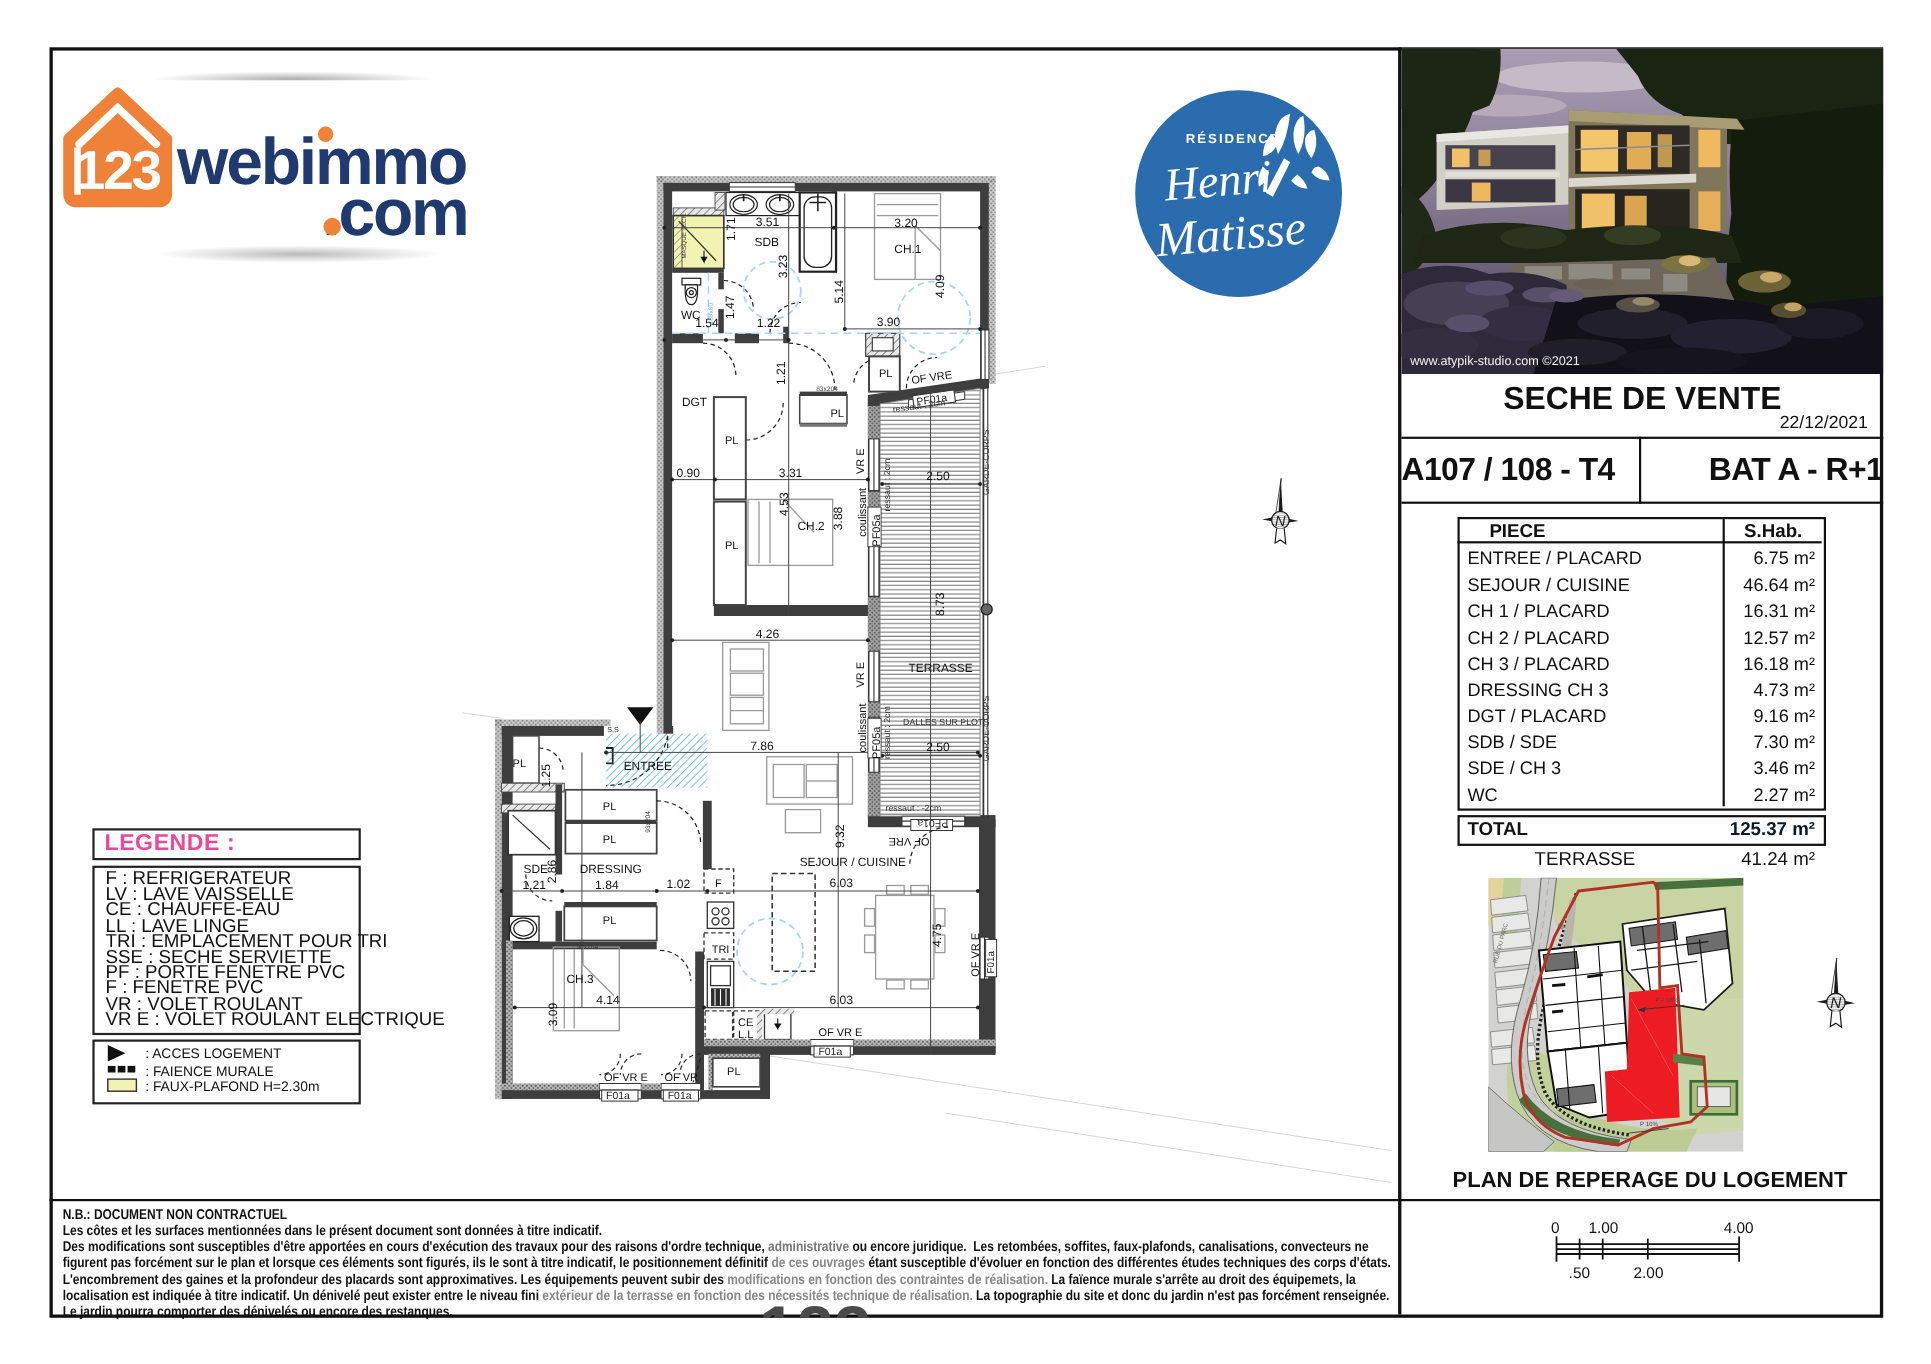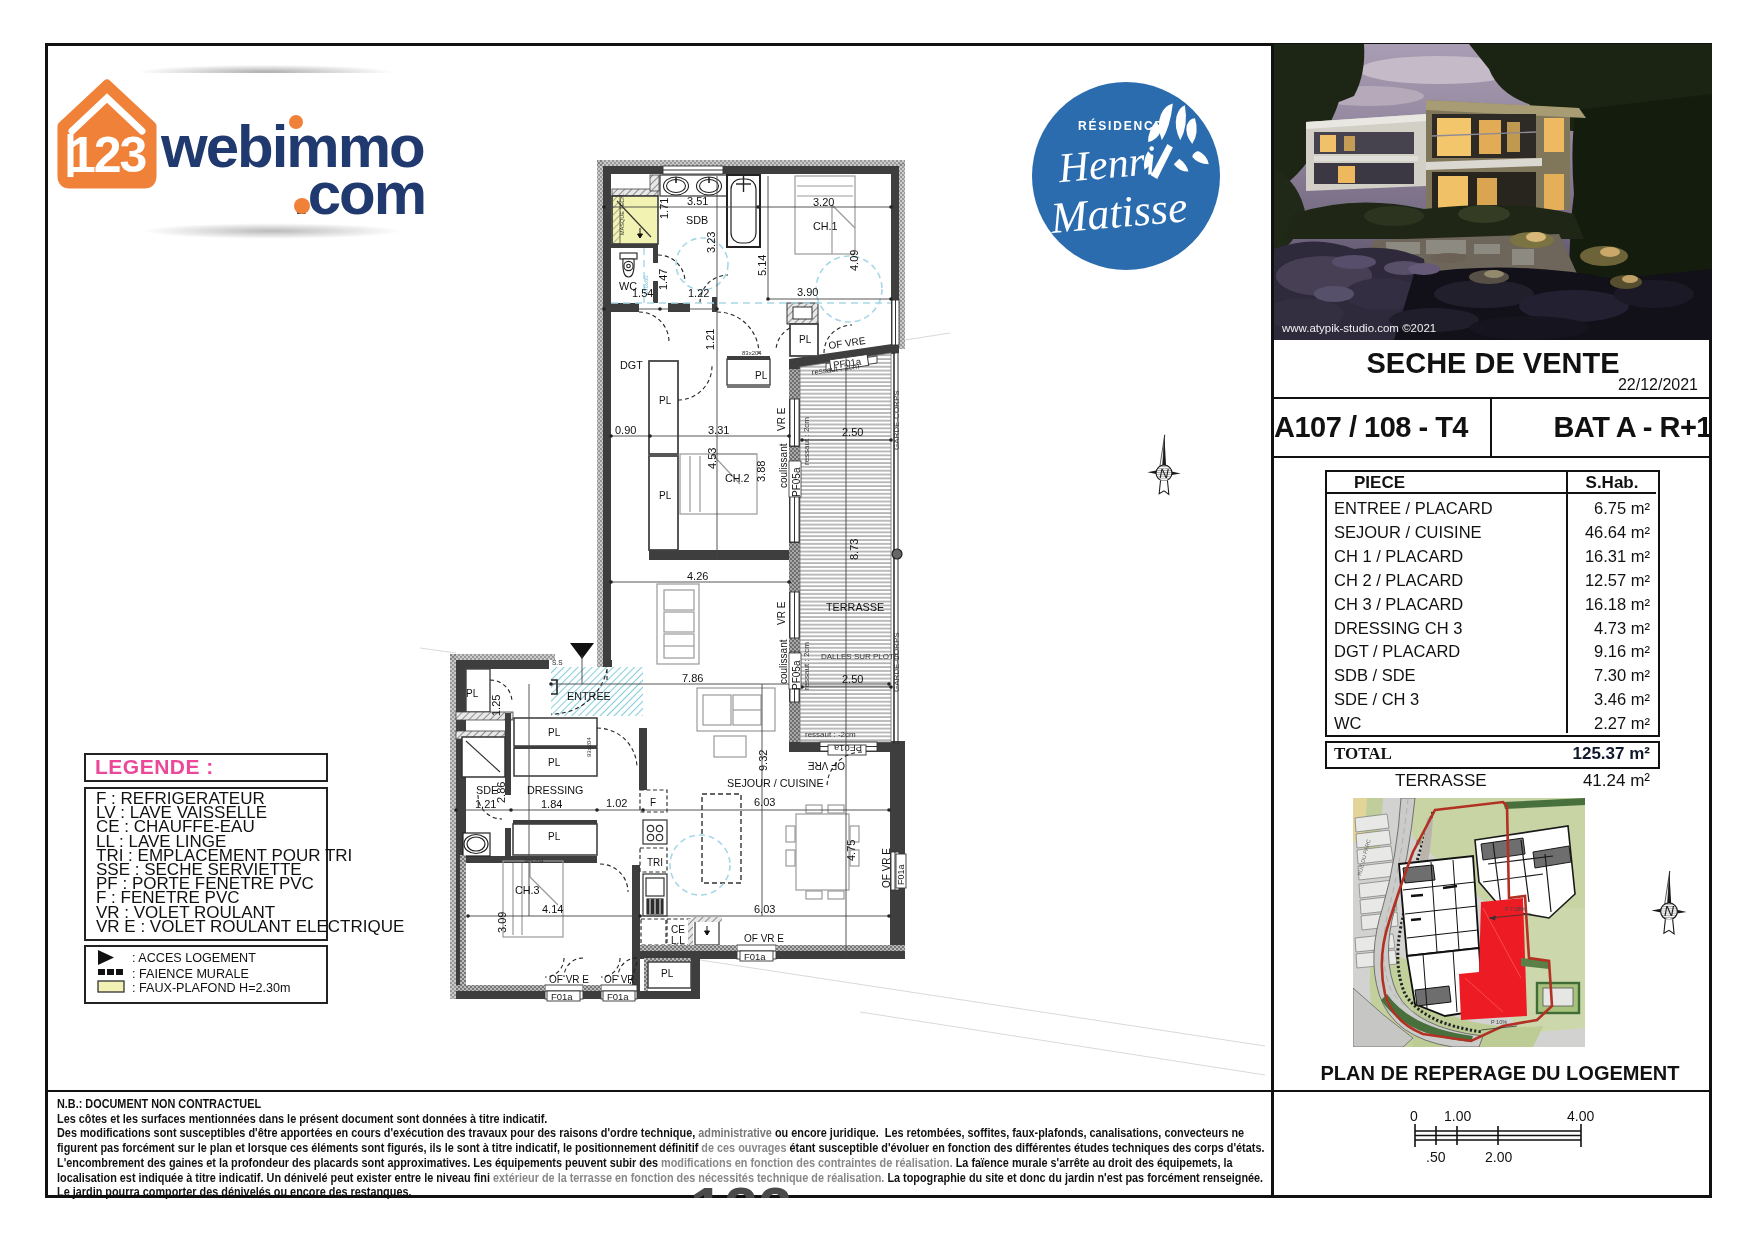--- a/index.html
+++ b/index.html
@@ -168,21 +168,21 @@
 16.31 m²
 12.57 m²
 16.18 m²
 4.73 m²
 9.16 m²
 7.30 m²
 3.46 m²
 2.27 m²</div>
 
 <div class="abs" style="left:1325px;top:741px;width:331px;height:24px;border:2px solid #111;"></div>
-<div class="abs b" style="left:1334px;top:744px;font-size:17px;color:#111;font-family:Liberation Serif, serif;">TOTAL</div>
+<div class="abs b" style="left:1334px;top:744px;font-size:17px;color:#111;">TOTAL</div>
 <div class="abs b" style="left:1500px;top:744px;width:150px;text-align:right;font-size:17px;color:#0f172a;">125.37 m²</div>
 
 <div class="abs" style="left:1395px;top:771px;font-size:17px;color:#111;">TERRASSE</div>
 <div class="abs" style="left:1500px;top:771px;width:150px;text-align:right;font-size:17px;color:#111;">41.24 m²</div>
 
 <svg class="abs" style="left:1353px;top:798px;" width="232" height="249" viewBox="0 0 232 249">
   <rect x="0" y="0" width="232" height="249" fill="#d2d2d0"></rect>
 
   <path d="M55 0 L232 0 L232 110 L180 140 L150 120 L60 40 Z" fill="#c8d4a4"></path>
   <path d="M150 110 L232 110 L232 230 L170 235 L140 200 Z" fill="#ccd7ab"></path>

